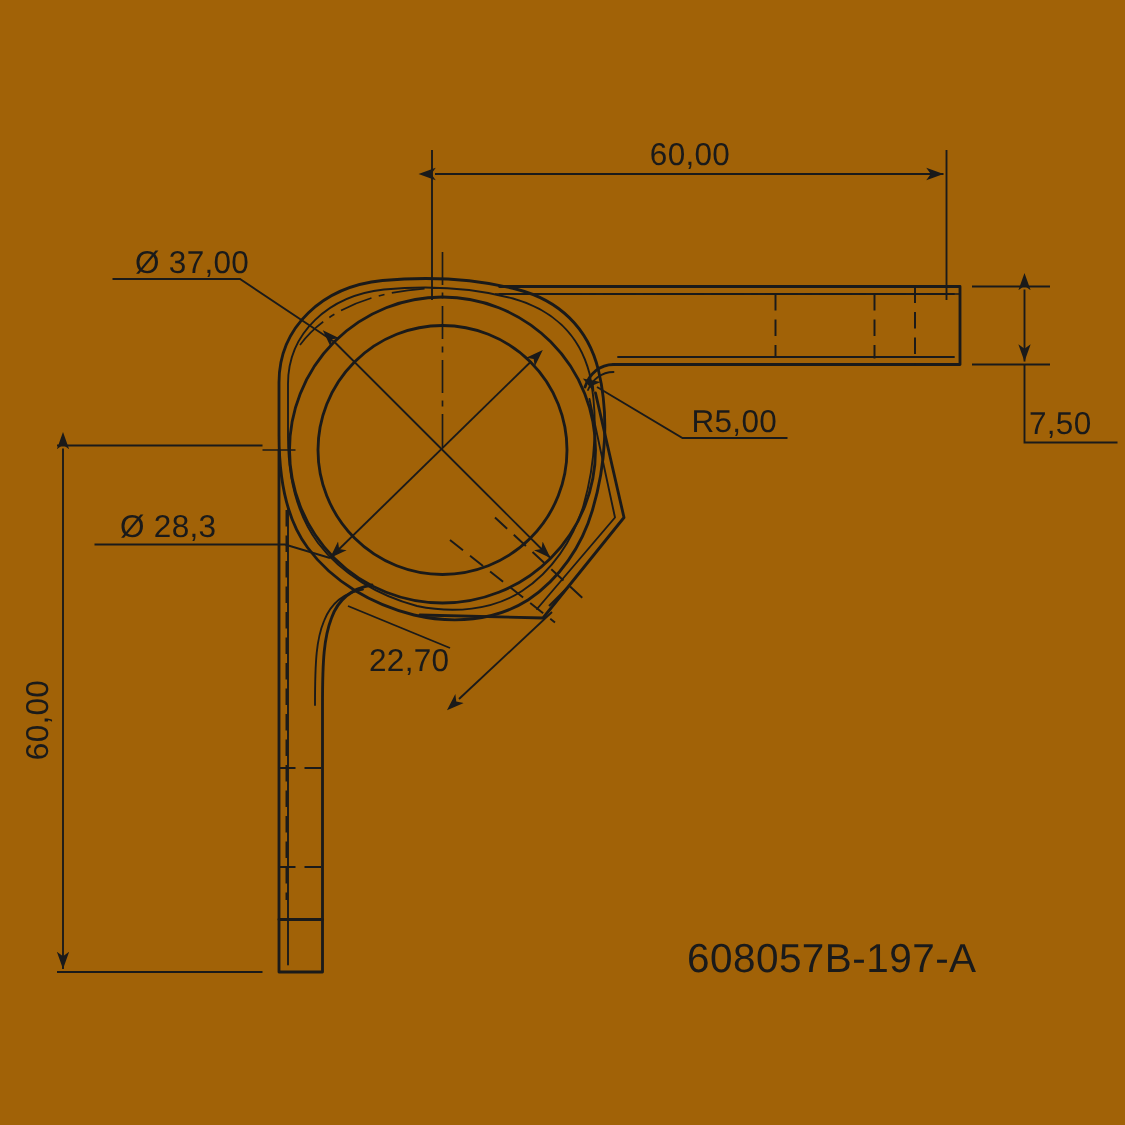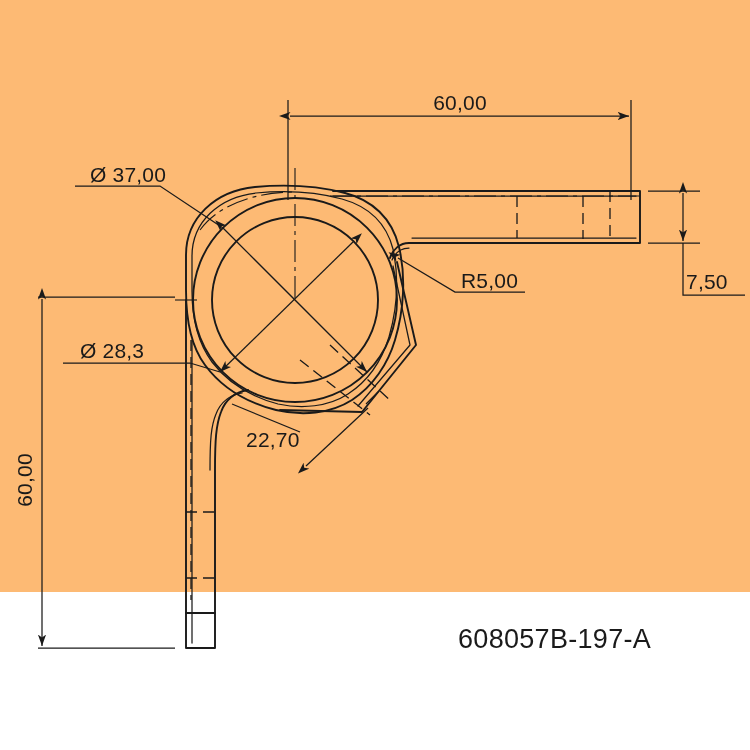--- a/index.html
+++ b/index.html
@@ -12,22 +12,22 @@
     height: 750px;
     font-family: "Liberation Sans", sans-serif;
     overflow: hidden;
     position: relative;
   }
   #drawing-root {
     position: absolute;
     left: 0;
     top: 0;
     width: 750px;
-    height: 592px;
-    background: #fdba74;
+    height: 750px;
+    background: #a16207;
   }
   svg.cad {
     display: block;
     width: 750px;
     height: 750px;
   }
   .part-line {
     fill: none;
     stroke: #1a1a1a;
     stroke-width: 1.9;

